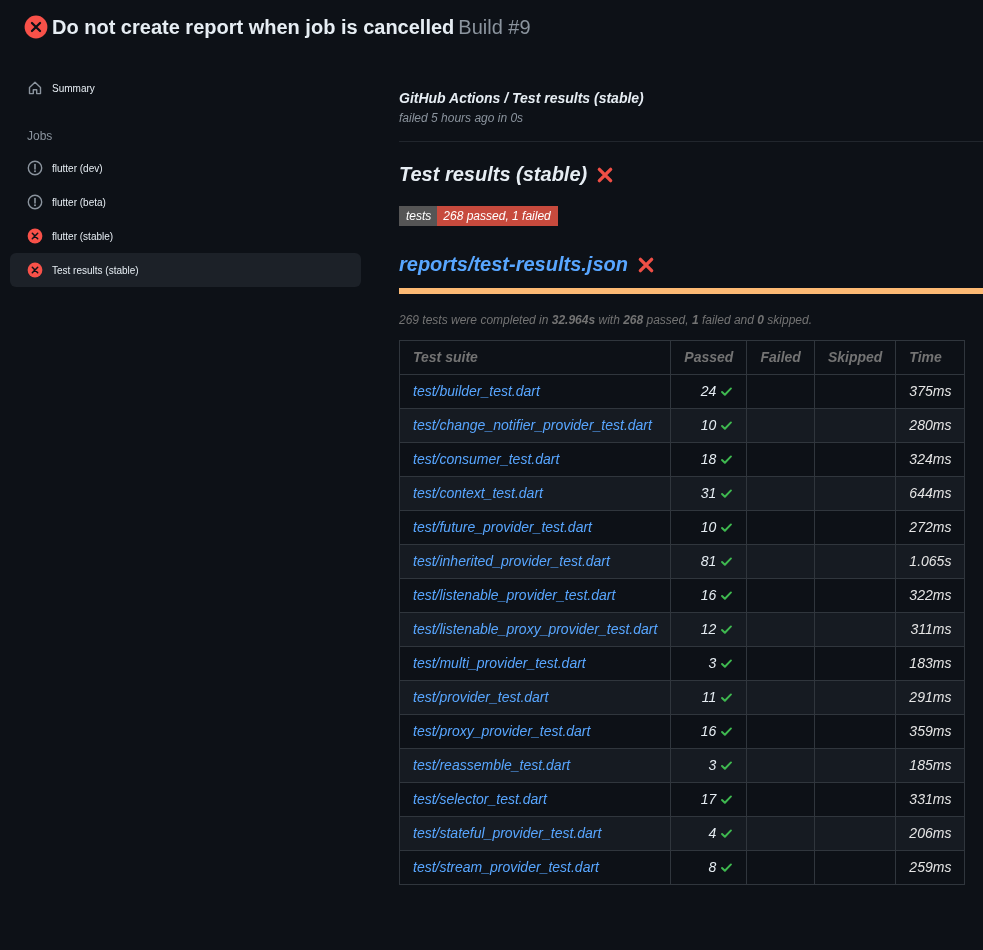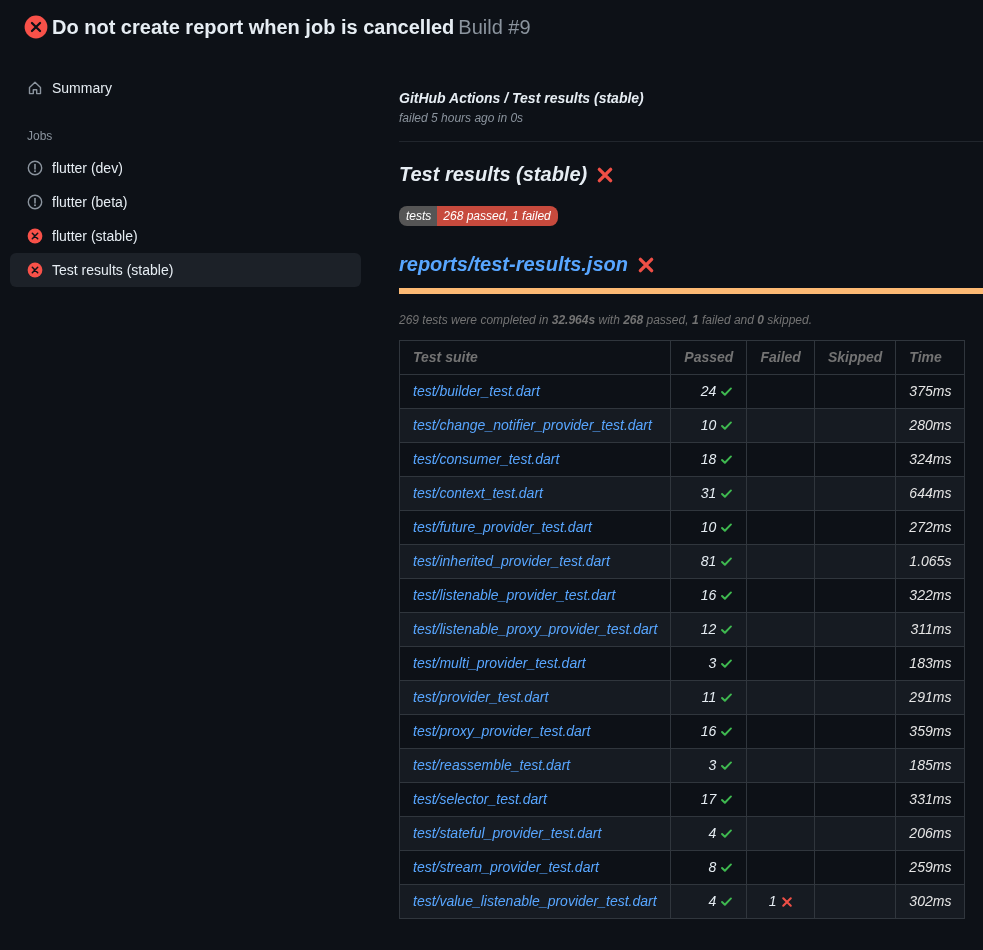--- a/index.html
+++ b/index.html
@@ -21,21 +21,21 @@
   .build-header .build-num { color: #8b949e; font-weight: 400; margin-left: 4px; }
 
   
   .layout { display: flex; align-items: flex-start; }
   .sidebar { width: 371px; flex: 0 0 371px; padding-top: 18px; }
 
   .side-item {
     display: flex; align-items: center; gap: 9px;
     margin: 0 10px; padding: 9px 0 9px 17px;
     border-radius: 6px; cursor: pointer;
-    color: #e6edf3; font-size: 14px;
+    color: #e6edf3; font-size: 10px;
   }
   .side-item.selected { background: #1c2128; }
   .jobs-label {
     color: #8b949e; font-size: 12px;
     margin: 24px 0 8px 27px;
   }
   .icon16 { width: 16px; height: 16px; flex: 0 0 16px; display: block; }
 
   
   .main {
@@ -49,21 +49,21 @@
 
   .section-title {
     display: flex; align-items: center; gap: 9px;
     margin-top: 21px;
     font-size: 20px; font-weight: 700; color: #e6edf3;
   }
 
   .badge {
     display: inline-flex; margin-top: 20px;
     font-size: 12px; line-height: 1; color: #ffffff;
-    border-radius: 8px; overflow: hidden;
+    border-radius: 0; overflow: hidden;
   }
   .badge .badge-label { background: #555555; padding: 4px 6px 4px 7px; }
   .badge .badge-value { background: #c74a3d; padding: 4px 7px 4px 6px; }
 
   .report-title {
     display: flex; align-items: center; gap: 9px;
     margin-top: 27px; padding-bottom: 12px;
     border-bottom: 6px solid #fdba74;
     font-size: 20px; font-weight: 700;
   }
@@ -432,37 +432,16 @@
                   <path d="M2.5 8.6 L6 12 L13.5 4.2" fill="none" stroke="#3fb950" stroke-width="2.4" stroke-linecap="round" stroke-linejoin="round"></path>
                 </svg>
               </span>
     </td>
     <td class="td-failed">
       
     </td>
     <td class="td-skipped"></td>
     <td class="td-time">259ms</td>
   </tr>
-          <tr>
-    <td class="td-suite"><a href="#">test/value_listenable_provider_test.dart</a></td>
-    <td class="td-passed">
-      <span class="count-wrap">
-                <span class="num">4</span>
-                <svg width="13" height="13" viewBox="0 0 16 16">
-                  <path d="M2.5 8.6 L6 12 L13.5 4.2" fill="none" stroke="#3fb950" stroke-width="2.4" stroke-linecap="round" stroke-linejoin="round"></path>
-                </svg>
-              </span>
-    </td>
-    <td class="td-failed">
-      <span class="count-wrap">
-                <span class="num">1</span>
-                <svg width="12" height="12" viewBox="0 0 16 16">
-                  <path d="M3 3 L13 13 M13 3 L3 13" stroke="#ef4f46" stroke-width="2.8" stroke-linecap="round"></path>
-                </svg>
-              </span>
-    </td>
-    <td class="td-skipped"></td>
-    <td class="td-time">302ms</td>
-  </tr>
         </tbody>
     </table>
   </main>
 </div>
 
 </body></html>

